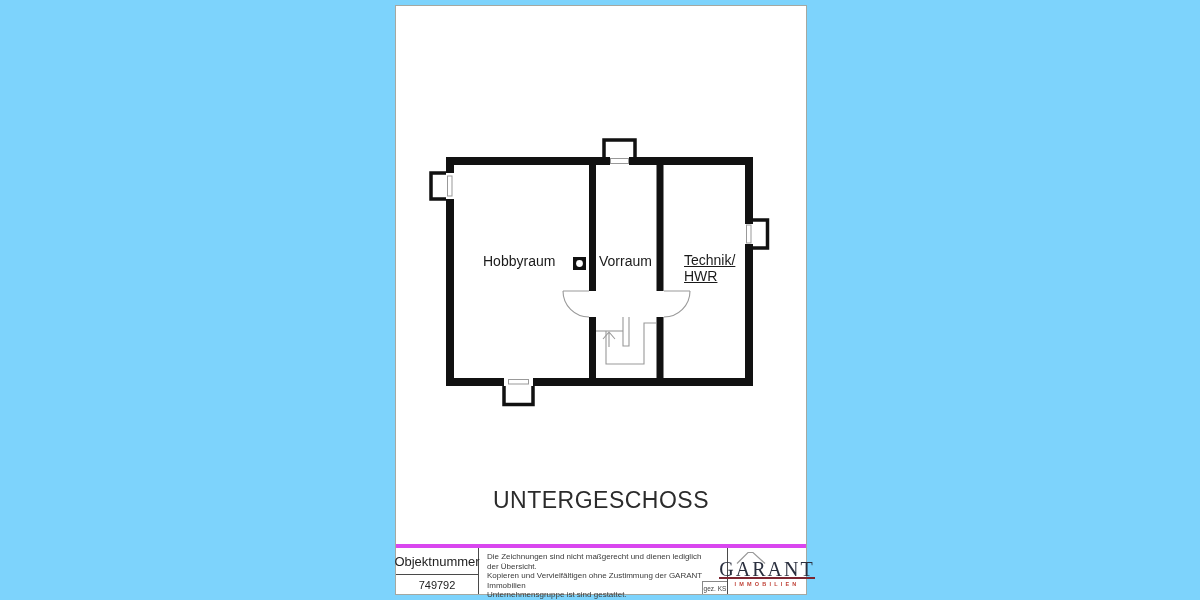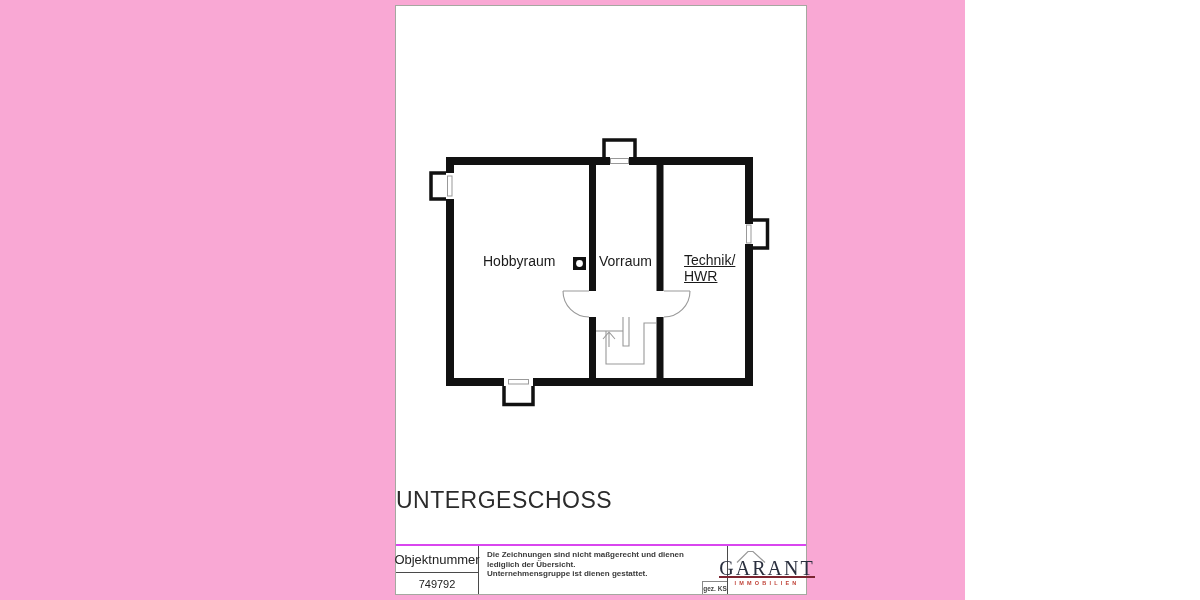--- a/index.html
+++ b/index.html
@@ -1,35 +1,35 @@
 <!DOCTYPE html>
 <html><head>
 <meta charset="utf-8">
 <style>
   html,body{margin:0;padding:0;background:#ffffff;}
-  .canvas{position:relative;width:965px;height:600px;background:#f9a8d4;overflow:hidden;
+  .canvas{position:relative;width:1200px;height:600px;background:#7dd3fc;overflow:hidden;
           font-family:"Liberation Sans",sans-serif;}
   .sheet{position:absolute;left:395px;top:5px;width:410px;height:588px;
          border:1px solid #a5a8a0;background:#ffffff;}
   .plan-svg{position:absolute;left:0;top:0;width:410px;height:588px;}
 
   .room-label{position:absolute;color:#1a1a1a;font-size:14px;line-height:16px;white-space:nowrap;}
-  .floor-label{position:absolute;left:0;right:0;top:481px;
+  .floor-label{position:absolute;left:0;right:0;top:481px;text-align:center;
                font-size:23px;letter-spacing:0.5px;color:#2b2b2b;}
 
   
   .titleblock{position:absolute;left:0;right:0;top:538px;bottom:0;
-              border-top:2px solid #d946ef;display:flex;}
+              border-top:4px solid #d946ef;display:flex;}
   .tb-cell-objnum{width:82px;border-right:1px solid #4a4a4a;display:flex;flex-direction:column;}
   .tb-objnum-label{flex:0 0 26px;border-bottom:1px solid #4a4a4a;display:flex;align-items:center;
                    justify-content:center;font-size:13px;color:#222;}
   .tb-objnum-value{flex:1;display:flex;align-items:center;justify-content:center;
                    font-size:11px;color:#222;}
   .tb-cell-disclaimer{flex:1;border-right:1px solid #4a4a4a;position:relative;
-                      padding:4px 14px 2px 8px;font-weight:bold;}
+                      padding:4px 14px 2px 8px;}
   .tb-disclaimer{font-size:8px;line-height:9.5px;color:#3a3a3a;}
   .tb-gez-box{position:absolute;right:0;bottom:0;width:24px;height:12px;
               border-left:1px solid #888;border-top:1px solid #888;
               font-size:6.5px;color:#444;display:flex;align-items:center;justify-content:center;}
   .tb-cell-logo{width:78px;display:flex;align-items:center;justify-content:center;}
 
   
   .logo{position:relative;text-align:center;margin-top:6px;}
   .logo-roof{position:absolute;left:17px;top:-10px;width:30px;height:13px;}
   .logo-brand{display:inline-block;font-family:"Liberation Serif",serif;font-size:20px;
@@ -106,21 +106,22 @@
 
     <div class="titleblock">
       <div class="tb-cell-objnum">
         <div class="tb-objnum-label">Objektnummer</div>
         <div class="tb-objnum-value">749792</div>
       </div>
 
       <div class="tb-cell-disclaimer">
         <div class="tb-disclaimer">
           <div>Die Zeichnungen sind nicht maßgerecht und dienen lediglich der Übersicht.</div>
-          <div>Unternehmensgruppe ist dienen gestattet.</div>
+          <div>Kopieren und Vervielfältigen ohne Zustimmung der GARANT Immobilien</div>
+          <div>Unternehmensgruppe ist sind gestattet.</div>
         </div>
         <div class="tb-gez-box">gez. KS</div>
       </div>
 
       <div class="tb-cell-logo">
         <div class="logo">
           <svg class="logo-roof" viewBox="0 0 30 13">
             <polyline points="1,12.5 12,1.5 17,1.5 29,12.5" fill="none" stroke="#999999" stroke-width="1.2"></polyline>
           </svg>
           <div class="logo-brand">GARANT</div>

